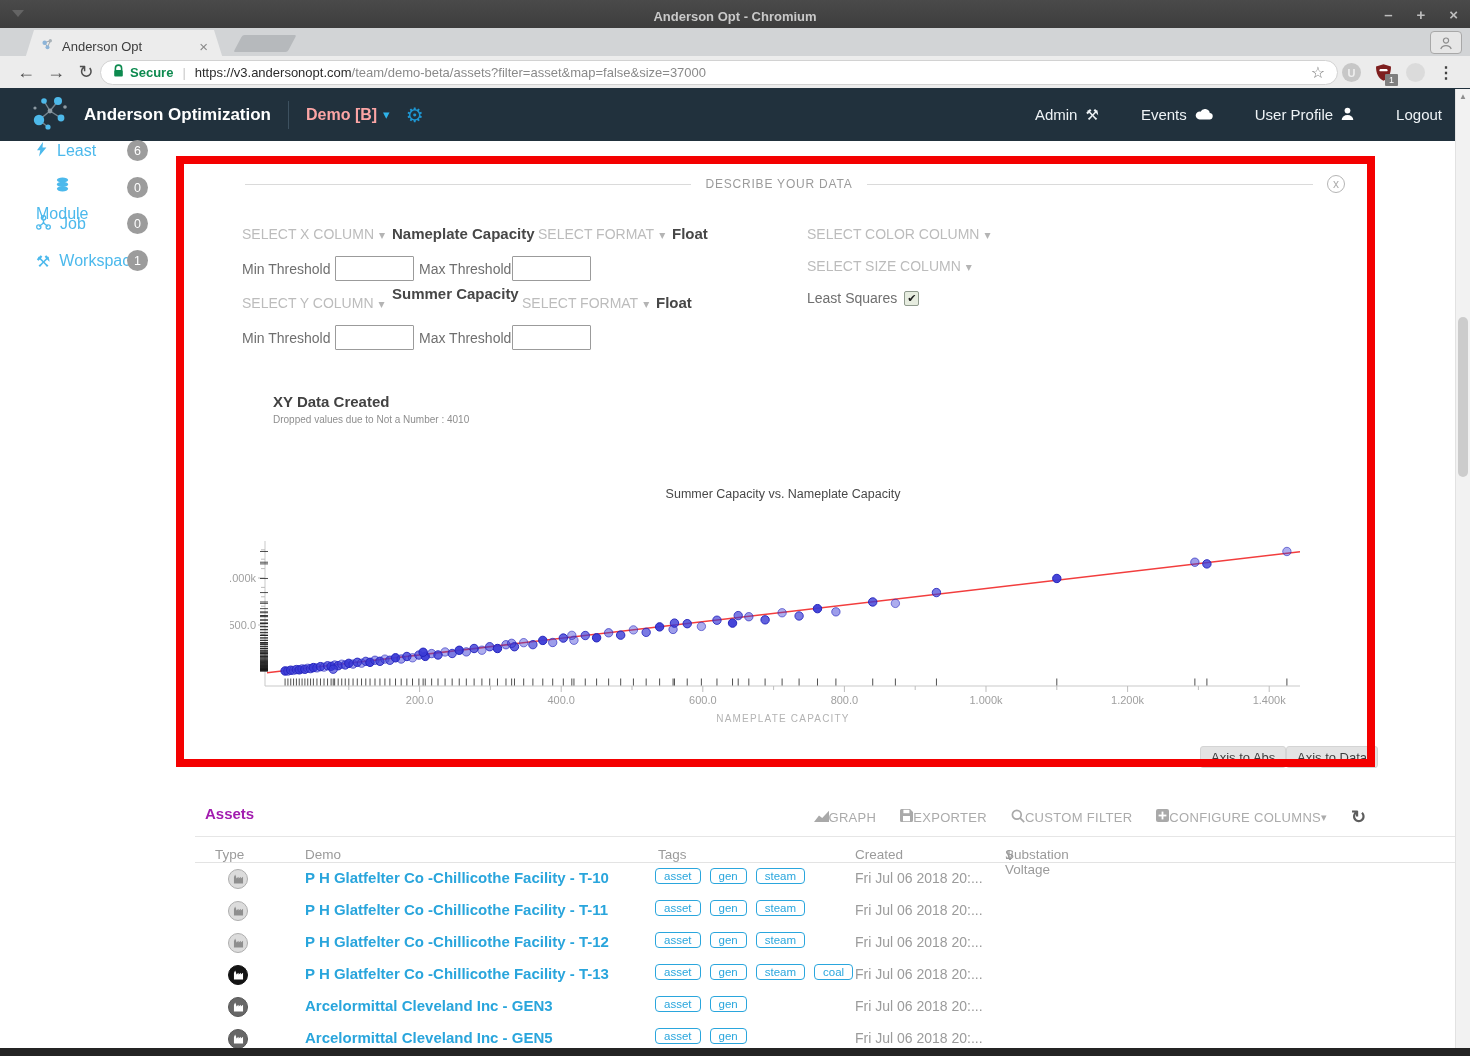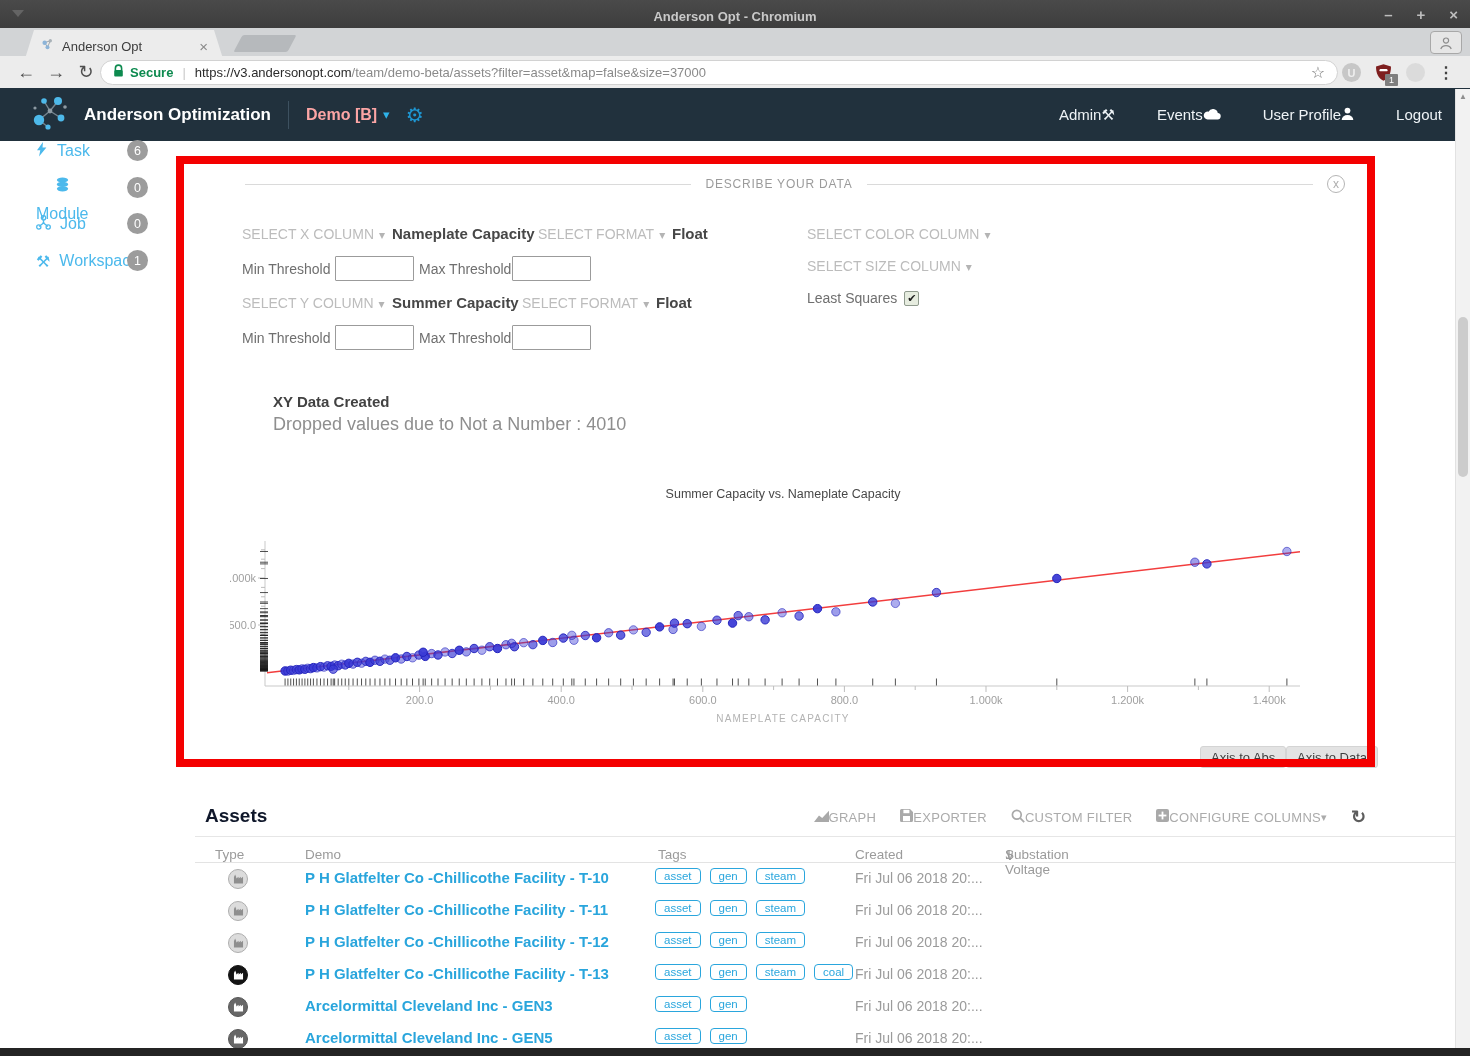--- a/index.html
+++ b/index.html
@@ -48,21 +48,21 @@
   
   .appheader{position:absolute;left:0;top:88px;width:1470px;height:53px;background:#21313d;
     display:flex;align-items:center;}
   .logo{margin-left:30px;}
   .brand{color:#fff;font-weight:bold;font-size:17px;margin-left:14px;}
   .hdr-divider{width:1px;height:28px;background:#3d5160;margin:0 17px;}
   .team{color:#fca5a5;font-weight:bold;font-size:16px;}
   .team-caret{color:#2eb3ea;font-size:13px;margin-left:6px;}
   .hdr-gear{color:#1e96d2;font-size:20px;margin-left:16px;}
   .hdr-nav{margin-left:auto;display:flex;gap:42px;margin-right:28px;align-items:center;}
-  .hdr-nav-item{color:#eef3f6;font-size:15px;display:flex;align-items:center;gap:0;}
+  .hdr-nav-item{color:#eef3f6;font-size:15px;display:flex;align-items:center;gap:8px;}
   .hdr-icon{font-size:15px;}
   
   .side-item{position:absolute;left:36px;height:22px;display:flex;align-items:center;gap:9px;
     color:#4cb9ec;font-size:16px;}
   .side-badge{position:absolute;left:127px;width:21px;height:21px;border-radius:50%;background:#9c9c9c;
     color:#fff;font-size:12.5px;display:flex;align-items:center;justify-content:center;}
   
   .annotation{position:absolute;left:176px;top:156px;width:1199px;height:611px;
     border:8px solid #f40000;pointer-events:none;z-index:60;}
   
@@ -75,28 +75,28 @@
   .sel-label .sel-caret{font-size:12px;margin-left:5px;color:#b4b4b4;}
   .sel-value{position:absolute;color:#474747;font-weight:bold;font-size:15px;}
   .thr-label{position:absolute;color:#6f6f6f;font-size:14px;}
   .thr-input{position:absolute;width:79px;height:25px;border:1px solid #9b9b9b;border-radius:1px;
     background:#fff;font-size:13px;padding:0 5px;}
   .lsq{position:absolute;left:807px;top:290px;display:flex;align-items:center;gap:7px;
     color:#6f6f6f;font-size:14px;}
   .lsq-box{width:15px;height:15px;background:#e6ecdf;border:1px solid #8f9a8d;border-radius:2px;
     color:#1d1d1d;font-size:11px;display:flex;align-items:center;justify-content:center;}
   .status-title{position:absolute;left:273px;top:393px;font-weight:bold;font-size:15px;color:#424242;}
-  .status-detail{position:absolute;left:273px;top:414px;font-size:18px;color:#8e8e8e;}
+  .status-detail{position:absolute;left:273px;top:414px;font-size:10px;color:#8e8e8e;}
   .axis-btn{position:absolute;height:22px;background:#e3e3e3;border:1px solid #d4d4d4;border-radius:3px;
     font-size:13px;color:#3f3f3f;padding:0 10px;font-family:"Liberation Sans",sans-serif;}
   
   .chart-svg{position:absolute;left:230px;top:483px;}
   .chart-svg text{font-family:"Liberation Sans",sans-serif;}
   
-  .assets-title{position:absolute;left:205px;top:805px;font-weight:bold;font-size:19px;color:#0f172a;}
+  .assets-title{position:absolute;left:205px;top:805px;font-weight:bold;font-size:15px;color:#a21caf;}
   .assets-toolbar{position:absolute;right:104px;top:806px;display:flex;align-items:center;gap:24px;}
   .atb-item{display:flex;align-items:center;color:#ababab;font-size:13px;letter-spacing:.3px;}
   .atb-caret{font-size:11px;color:#ababab;}
   .atb-refresh{color:#5d5d5d;font-size:18px;font-weight:bold;}
   .assets-table{position:absolute;left:195px;top:836px;width:1260px;}
   .tbl-header{position:relative;height:27px;border-top:1px solid #e6e6e6;border-bottom:1px solid #e3e3e3;}
   .tbl-header span{position:absolute;top:5px;color:#9b9b9b;font-size:13.5px;}
   .hdr-sort{font-size:10px;color:#9b9b9b;}
   .hdr-sup{font-size:9px;vertical-align:super;color:#9b9b9b;}
   .tbl-row{position:relative;height:32px;}
@@ -232,21 +232,21 @@
         <span>Logout</span>
       </span>
     </div>
 </div>
 
 <div id="sidebar">
     <div class="side-item" style="top: 140px;">
       <span><svg width="12" height="15" viewBox="0 0 12 15">
           <path d="M7 0 L1 8.2 H4.3 L3 14.6 L10.4 5.4 H6.5 Z" fill="#4cb9ec"></path>
         </svg></span>
-      <span>Task</span>
+      <span>Least</span>
     </div>
     <div class="side-badge" style="top: 140px;">6</div>
     <div class="side-item" style="top: 177px; flex-direction: column;">
       <span><svg width="13" height="15" viewBox="0 0 13 15">
           <ellipse cx="6.5" cy="3" rx="5.6" ry="2.6" fill="#4cb9ec"></ellipse>
           <ellipse cx="6.5" cy="7.4" rx="5.6" ry="2.6" fill="#4cb9ec"></ellipse>
           <ellipse cx="6.5" cy="11.8" rx="5.6" ry="2.6" fill="#4cb9ec"></ellipse>
         </svg></span>
       <span>Module</span>
     </div>
@@ -290,21 +290,21 @@
 <span class="sel-value" style="left:672px;top:225px;">Float</span>
 
 <span class="thr-label" style="left:242px;top:261px;">Min Threshold</span>
 <input class="thr-input" style="left: 335px; top: 256px;" value="">
 <span class="thr-label" style="left:419px;top:261px;">Max Threshold</span>
 <input class="thr-input" style="left: 512px; top: 256px;" value="">
 
 <span class="sel-label" style="left:242px;top:295px;">
   <span>SELECT Y COLUMN</span><span class="sel-caret">▾</span>
 </span>
-<span class="sel-value" style="left:392px;top:294px;">Summer Capacity</span>
+<span class="sel-value" style="left:392px;top:285px;">Summer Capacity</span>
 <span class="sel-label" style="left:522px;top:295px;">
   <span>SELECT FORMAT</span><span class="sel-caret">▾</span>
 </span>
 <span class="sel-value" style="left:656px;top:294px;">Float</span>
 
 <span class="thr-label" style="left:242px;top:330px;">Min Threshold</span>
 <input class="thr-input" style="left: 335px; top: 325px;" value="">
 <span class="thr-label" style="left:419px;top:330px;">Max Threshold</span>
 <input class="thr-input" style="left: 512px; top: 325px;" value="">
 

